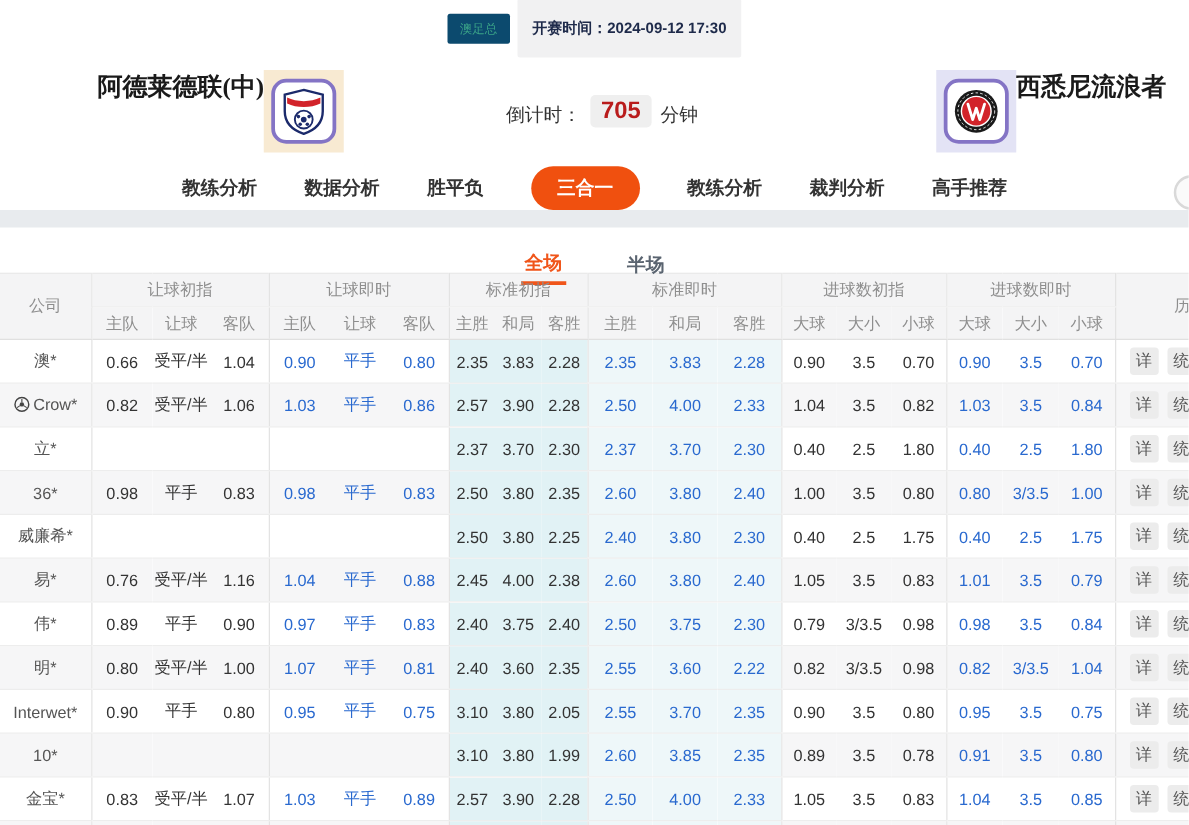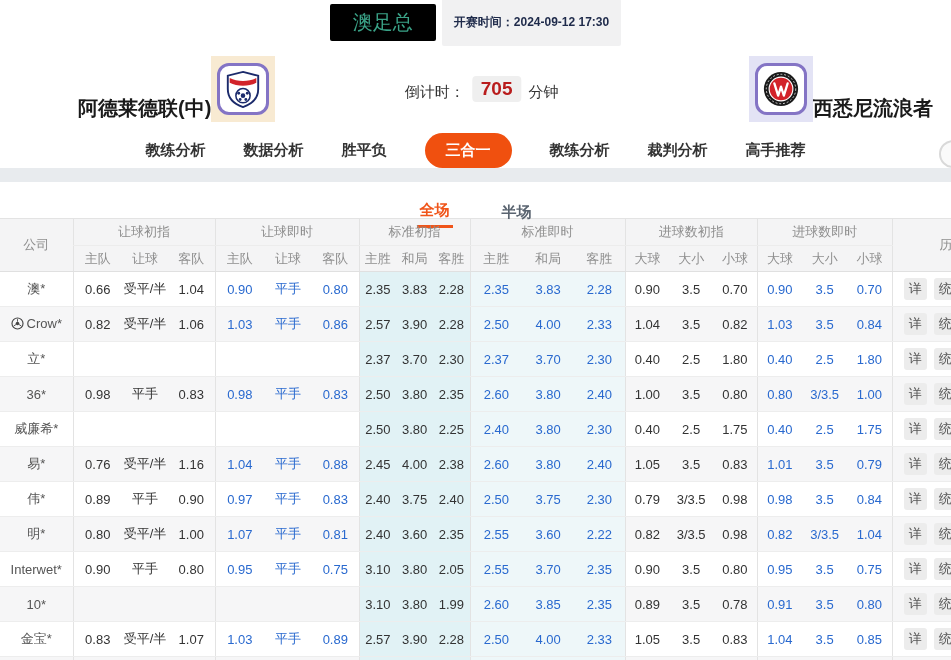--- a/index.html
+++ b/index.html
@@ -1,27 +1,27 @@
 <!DOCTYPE html>
 <html><head>
 <meta charset="utf-8">
 <style>
   * { box-sizing: border-box; margin: 0; padding: 0; }
   html,body { width: 951px; height: 660px; overflow: hidden; background: #fff;
     font-family: "Liberation Sans", "DejaVu Sans", sans-serif; }
 
   
   .topbar { height: 45px; display: flex; align-items: center; justify-content: center; gap: 6px; }
-  .badge { background: #000000; color: #3aa287; font-size: 20px; padding: 5px 23px; border-radius: 2px; }
+  .badge { background: #0c4a6e; color: #3aa287; font-size: 10px; padding: 5px 10px; border-radius: 2px; }
   .kickoff { background: #f1f1f2; color: #1e2a4a; font-size: 12px; font-weight: bold; padding: 15px 12px; border-radius: 2px; }
 
   
   .teambar { height: 87px; position: relative; display: flex; align-items: center;
     justify-content: space-between; padding: 0 18px 0 78px; }
-  .teamgroup { display: flex; align-items: flex-end; gap: 0; }
+  .teamgroup { display: flex; align-items: flex-start; gap: 0; font-family: Liberation Serif, serif; }
   .team-name { font-size: 20px; font-weight: bold; color: #1a1a1a; }
   .logo-tile { width: 64px; height: 66px; display: flex; align-items: center; justify-content: center; }
   .home-tile { background: #f8ead2; }
   .away-tile { background: #e3e3f5; }
   .logo-box { width: 52px; height: 52px; background: #fff; border: 3px solid #8474c5;
     border-radius: 12px; display: flex; align-items: center; justify-content: center; }
   .countdown { position: absolute; left: 50%; top: 50%; transform: translate(-46%,-50%);
     display: flex; align-items: flex-end; gap: 7px; font-size: 15px; color: #333; }
   .cd-val { background: #efefef; color: #b91c1c; font-size: 19px; font-weight: bold;
     padding: 2px 9px; border-radius: 4px; }

